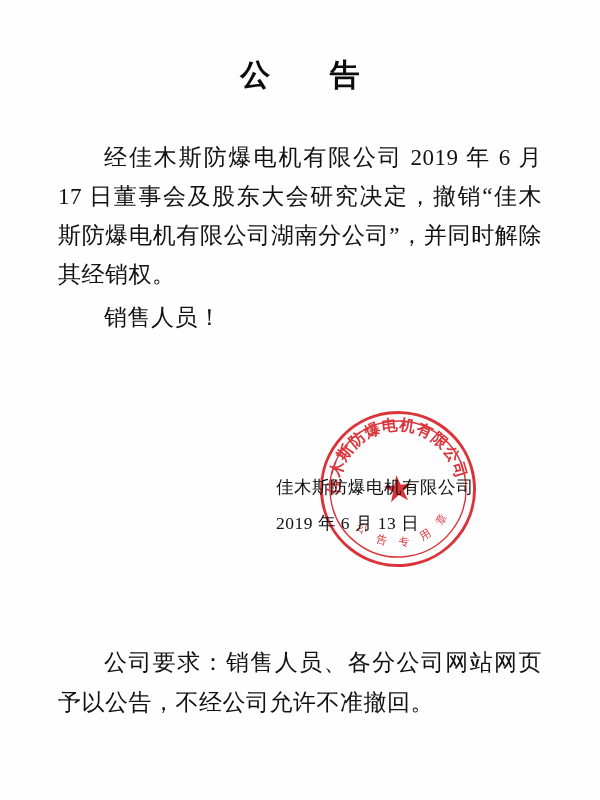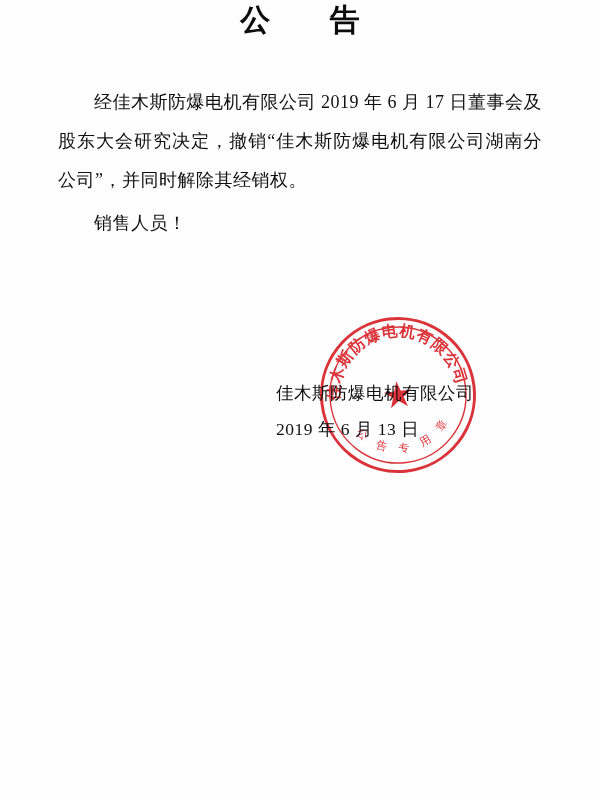--- a/index.html
+++ b/index.html
@@ -19,28 +19,29 @@
     position: absolute;
     inset: 0;
     background: #fefefe;
   }
   .doc-title {
     text-align: center;
     font-size: 30px;
     font-weight: bold;
     letter-spacing: 26px;
     text-indent: 26px;
+    margin-top: 55px;
     color: #0c0c0c;
     font-family: "Liberation Serif", "DejaVu Serif", serif;
   }
   .body-block {
     margin: 42px 58px 0 58px;
   }
   .para {
-    font-size: 18px;
+    font-size: 23px;
     line-height: 39px;
     text-align: justify;
     text-indent: 2em;
     color: #111111;
     letter-spacing: 0.5px;
   }
   .para.second {
     margin-top: 4px;
   }
   .sign-block {
@@ -140,14 +141,17 @@
       </div>
 
       <div class="sign-lines">
         <div>佳木斯防爆电机有限公司</div>
         <div>2019 年 6 月 13 日</div>
       </div>
 
     </div>
   </div>
 
+  <div class="footer-block">
+    <div class="para">公司要求：销售人员、各分公司网站网页予以公告，不经公司允许不准撤回。</div>
+  </div>
 
 </div>
 
 </body></html>

